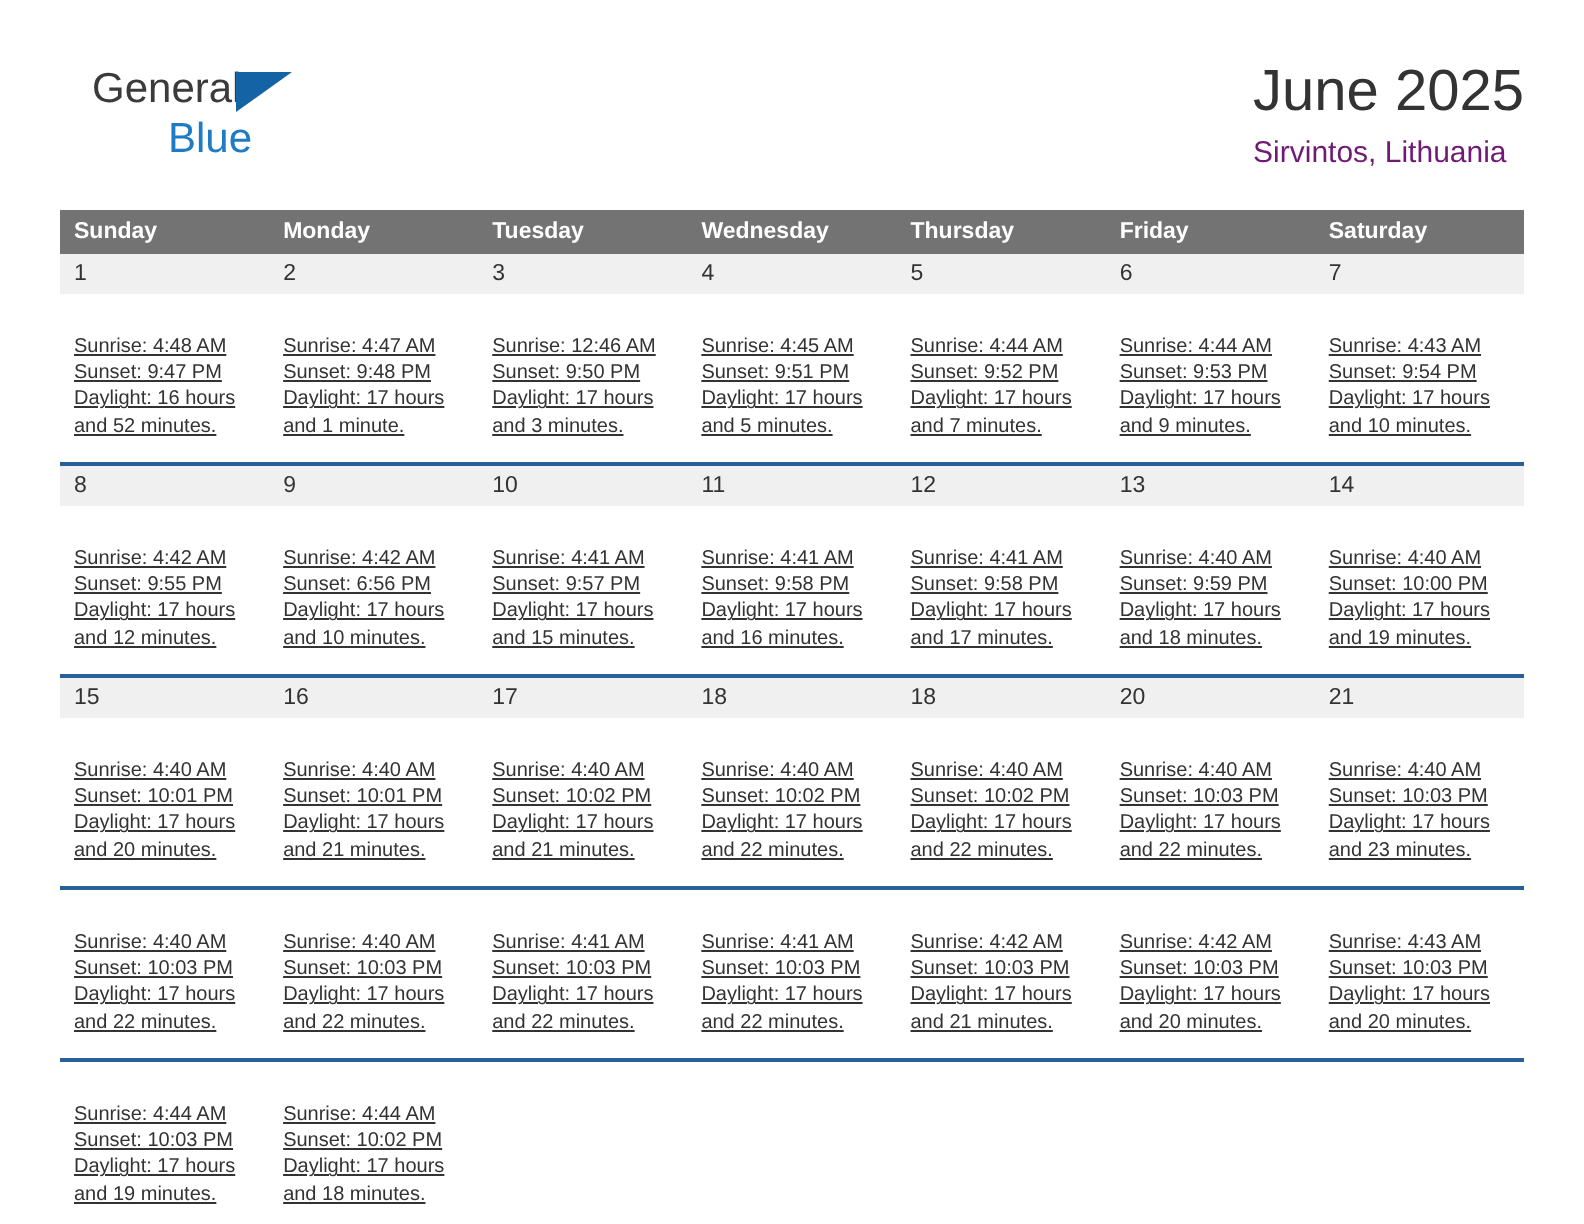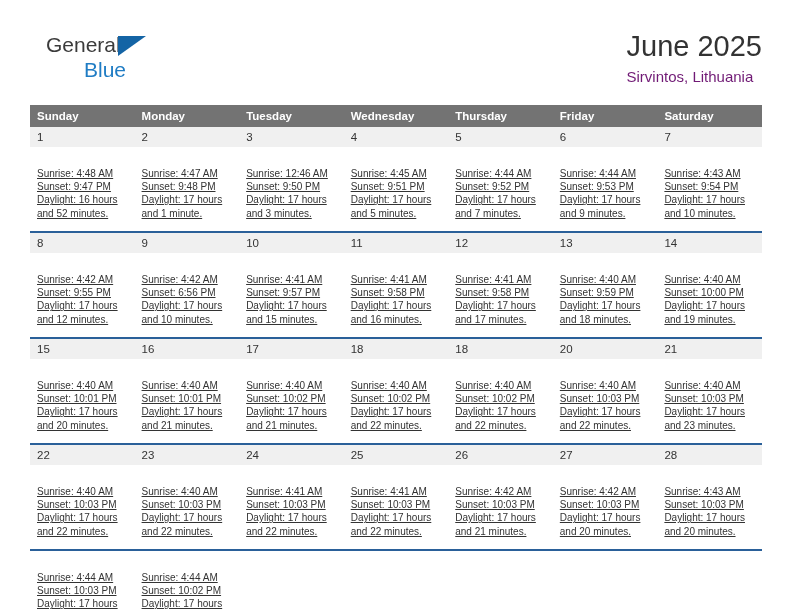--- a/index.html
+++ b/index.html
@@ -348,29 +348,20 @@
         <td>
           <span class="line">Sunrise: 4:40 AM</span>
           <span class="line">Sunset: 10:03 PM</span>
           <span class="line">Daylight: 17 hours</span>
           <span class="line">and 23 minutes.</span>
         </td>
       </tr>
     </tbody>
 
     <tbody class="week">
-      <tr class="daynum-row">
-        <td>22</td>
-        <td>23</td>
-        <td>24</td>
-        <td>25</td>
-        <td>26</td>
-        <td>27</td>
-        <td>28</td>
-      </tr>
       <tr class="detail-row">
         <td>
           <span class="line">Sunrise: 4:40 AM</span>
           <span class="line">Sunset: 10:03 PM</span>
           <span class="line">Daylight: 17 hours</span>
           <span class="line">and 22 minutes.</span>
         </td>
         <td>
           <span class="line">Sunrise: 4:40 AM</span>
           <span class="line">Sunset: 10:03 PM</span>

